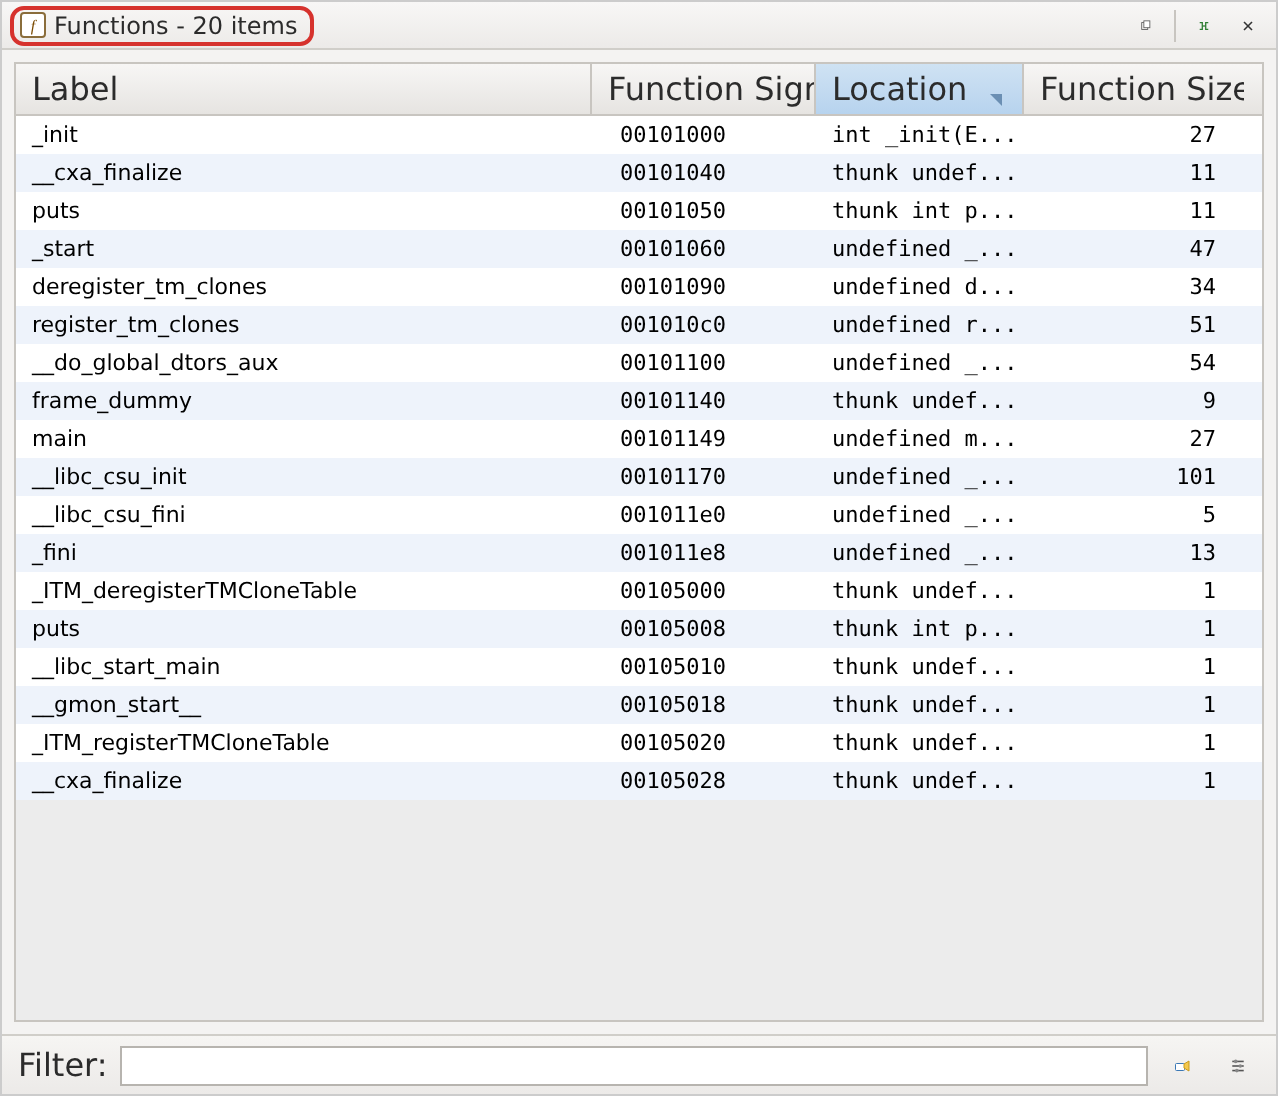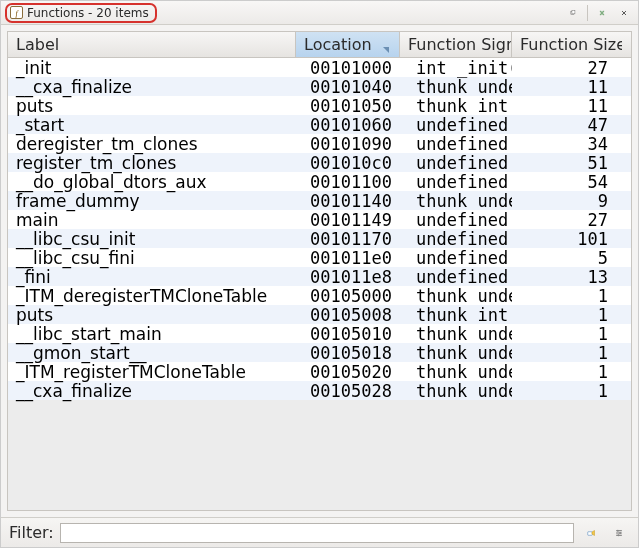--- a/index.html
+++ b/index.html
@@ -93,21 +93,21 @@
     width: 10px; height: 10px;
     display: inline-block;
   }
   .tbody {
     flex: 1;
     overflow: auto;
     background: #ececec;
   }
   .tr {
     display: flex;
-    font-size: 17px;
+    font-size: 11px;
     height: 19px;
     align-items: center;
   }
   .tr.even { background: #ffffff; }
   .tr.odd  { background: #eef3fb; }
   .td {
     padding: 2px 8px;
     white-space: nowrap;
     overflow: hidden;
     text-overflow: clip;
@@ -189,30 +189,30 @@
           </svg>
       </button>
     </div>
   </div>
 
   <div class="table-wrap">
     <div class="thead">
       <div class="th col-label">
         <span>Label</span>
       </div>
+      <div class="th col-sign">
+        <span>Function Sign...</span>
+      </div>
       <div class="th loc col-loc">
         <span>Location</span>
         <span class="sort">
           <svg width="10" height="10" viewBox="0 0 10 10">
               <polygon points="2,2 8,2 8,8" fill="#6b8fb3"></polygon>
             </svg>
         </span>
-      </div>
-      <div class="th col-sign">
-        <span>Function Sign...</span>
       </div>
       <div class="th col-size" style="border-right:none">
         <span>Function Size</span>
       </div>
     </div>
     <div class="tbody" id="tbody">
         <div class="tr even">
           <div class="td label col-label">_init</div>
           <div class="td loc col-loc">00101000</div>
           <div class="td sign col-sign">int _init(E...</div>

